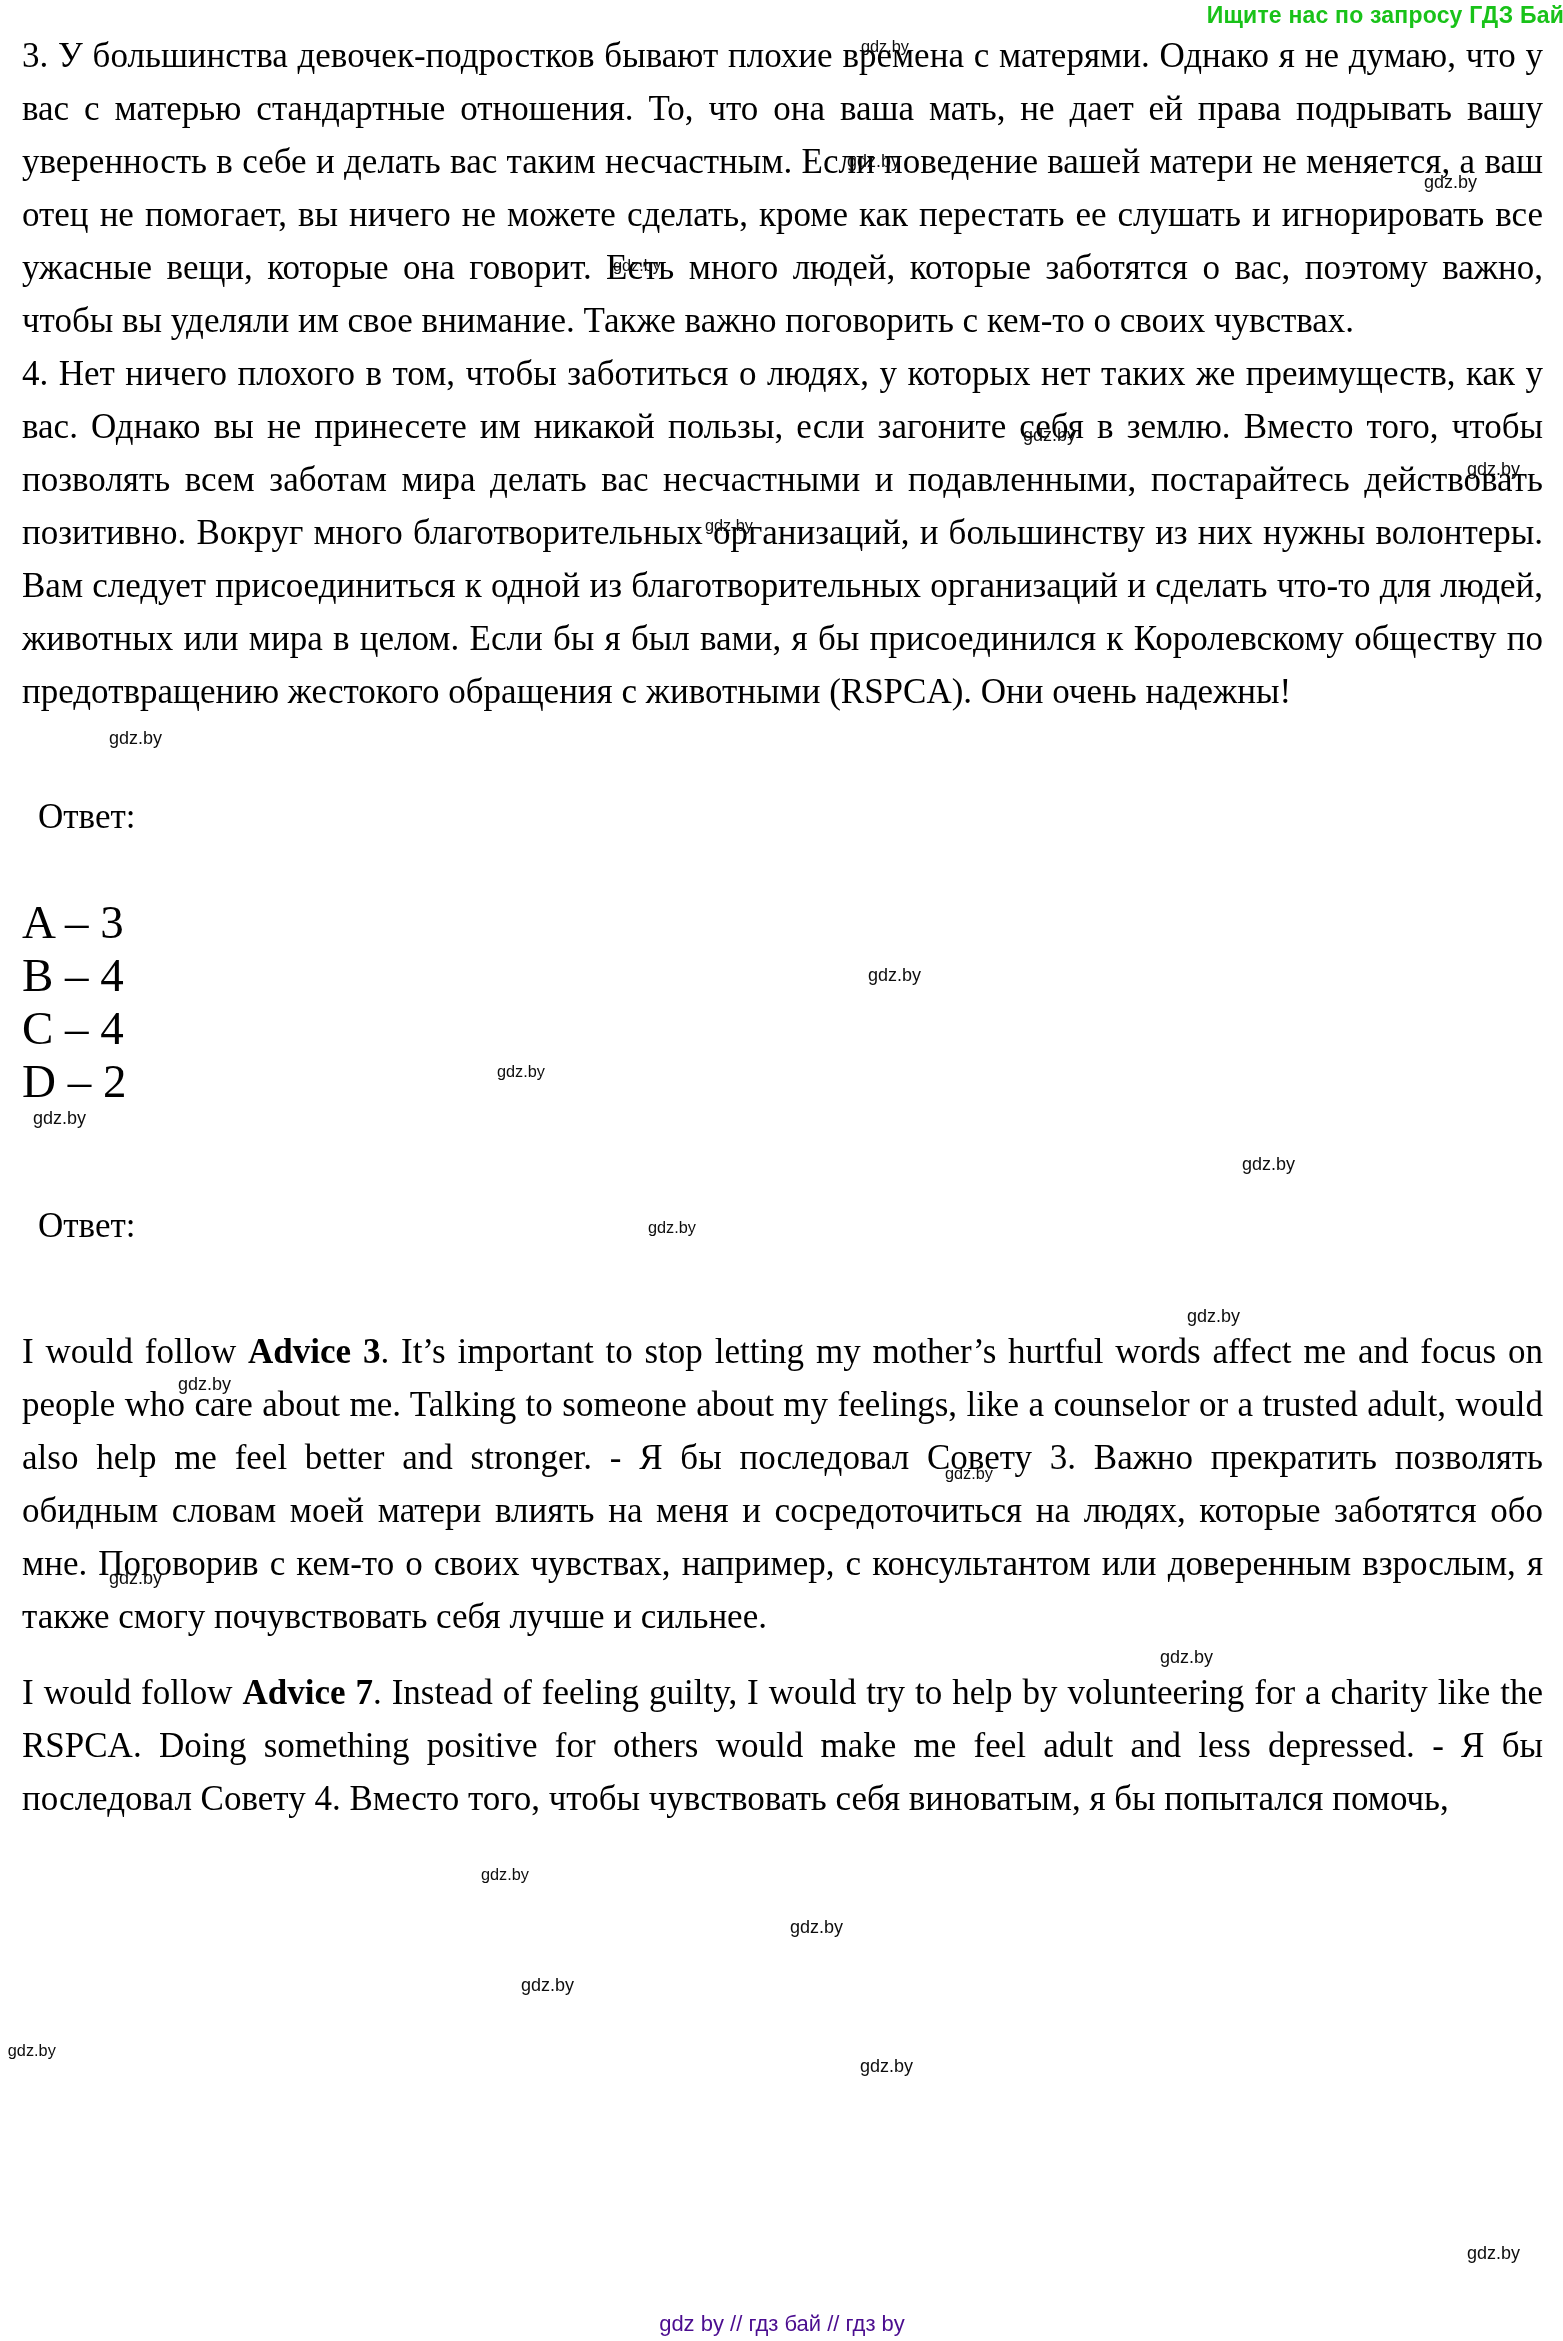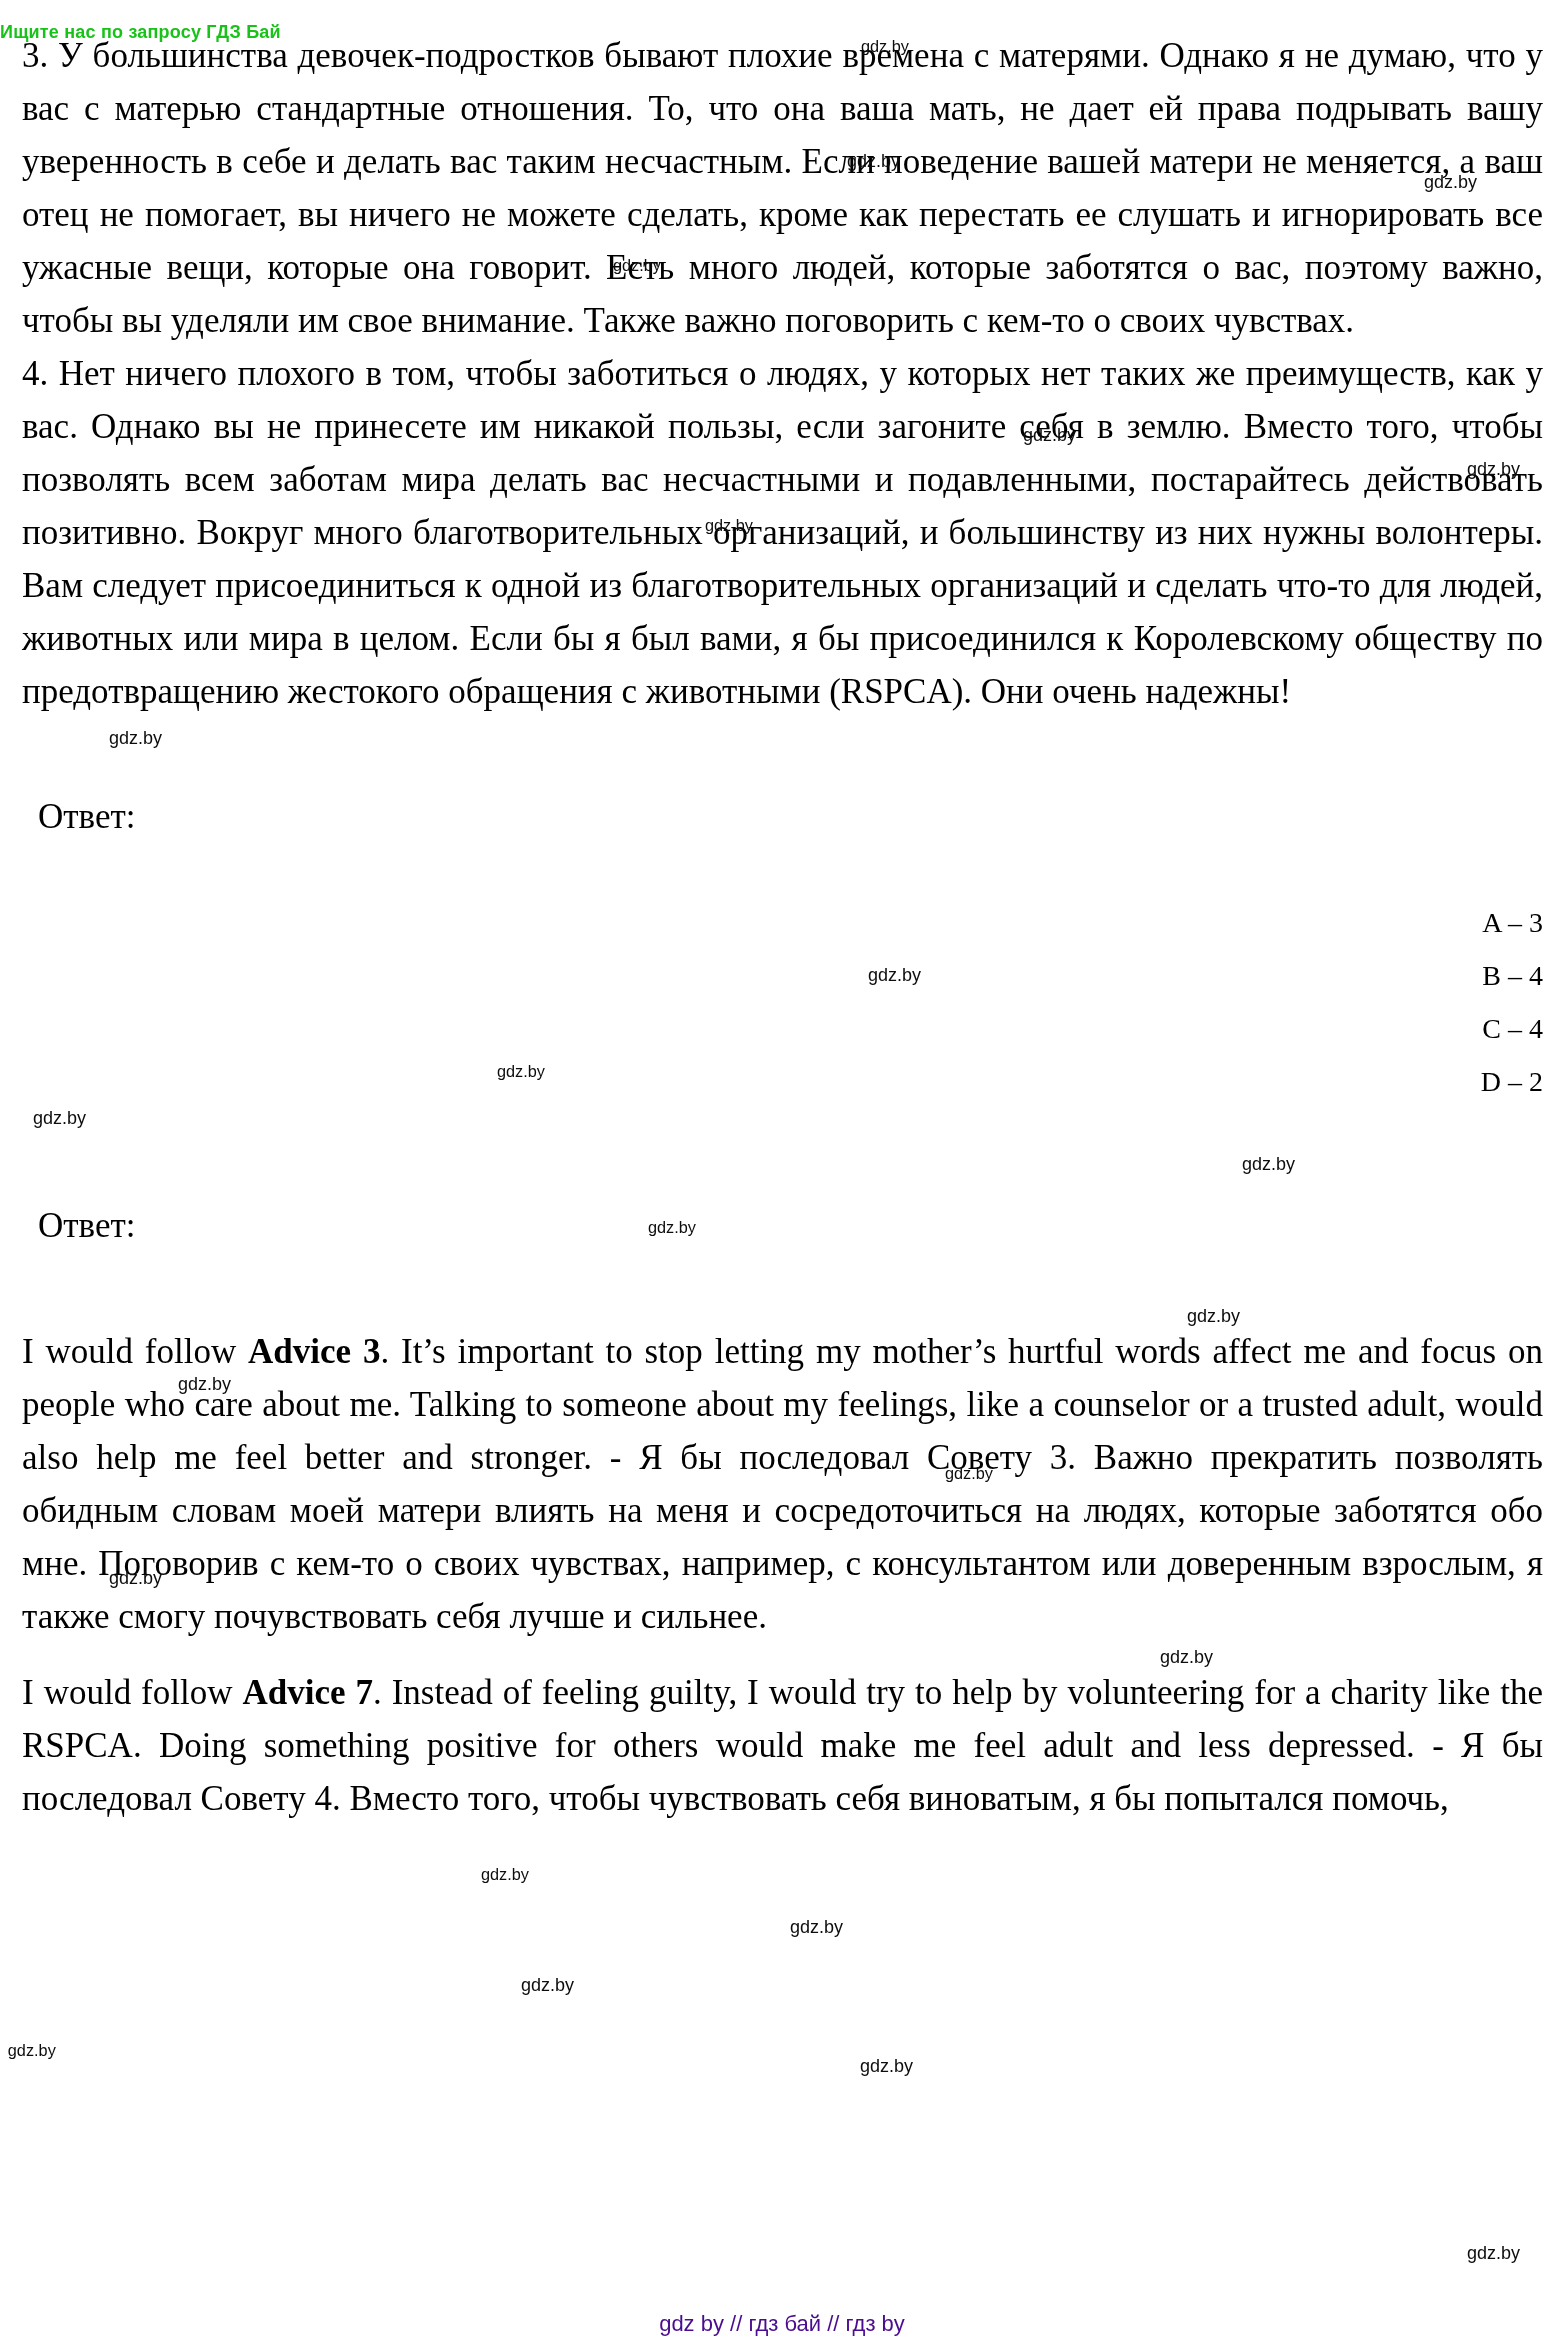--- a/index.html
+++ b/index.html
@@ -17,28 +17,27 @@
     font-family: "Liberation Serif", "DejaVu Serif", serif;
     color: #000000;
   }
 
   
   .site-banner {
     position: absolute;
     top: 1.6px;
     left: 0;
     width: 100%;
-    text-align: left;
+    text-align: right;
     font-family: "Liberation Sans", "DejaVu Sans", sans-serif;
     font-weight: bold;
-    font-size: 18px;
+    font-size: 23px;
     letter-spacing: 0.2px;
     color: #19c219;
     white-space: nowrap;
-    margin-top: 20px;
   }
 
   
   .content {
     position: absolute;
     left: 22px;
     top: 29px;
     width: 1521px;
   }
 
@@ -64,24 +63,23 @@
     font-size: 35px;
     line-height: 48px;
   }
 
   .answer-list {
     margin: 0;
     padding: 0;
     list-style: none;
   }
   .answer-list li {
-    font-size: 28px;
+    font-size: 47px;
     line-height: 53px;
     white-space: pre;
-    text-align: right;
   }
 
   
   .wm {
     position: absolute;
     font-family: "Liberation Sans", "DejaVu Sans", sans-serif;
     font-size: 18px;
     color: #0d0d0d;
     white-space: nowrap;
     pointer-events: none;

